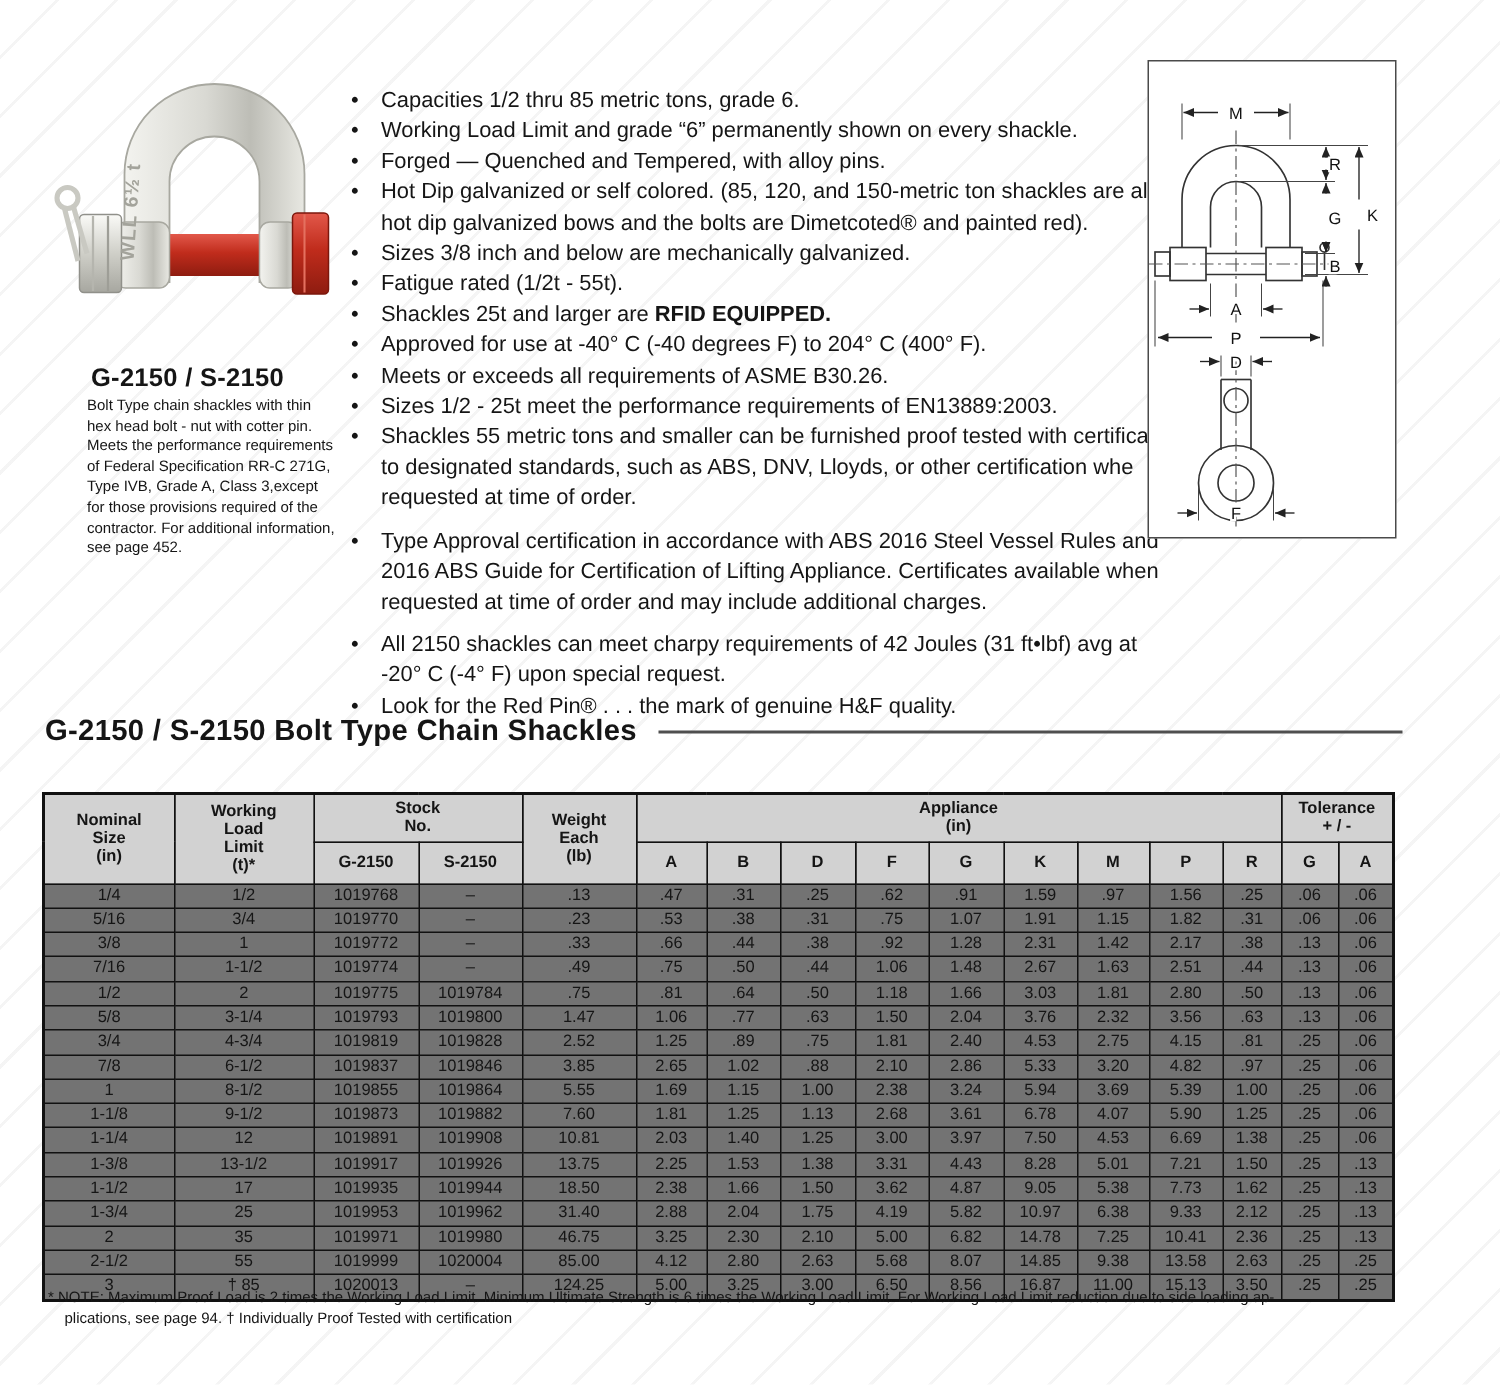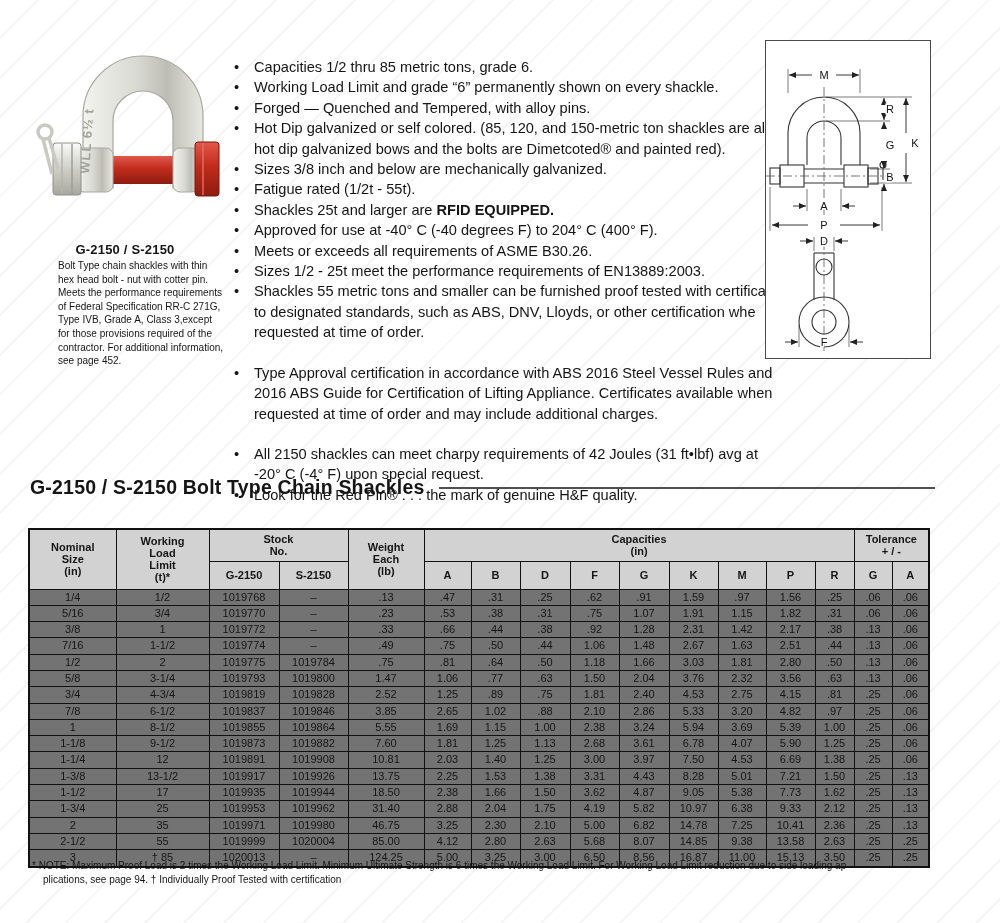--- a/index.html
+++ b/index.html
@@ -7,27 +7,27 @@
     width:1000px;height:923px;position:relative;overflow:hidden;
     font-family:"Liberation Sans",sans-serif;color:#151515;
     background:
       repeating-linear-gradient(135deg, rgba(110,110,110,0) 0 26px, rgba(110,110,110,0.07) 26px 28px),
       #ffffff;
   }
   
   .photo{position:absolute;left:25px;top:16px;width:195px;height:228px;}
   
   .caption{position:absolute;left:26px;top:242px;width:198px;}
-  .caption h2{font-size:13px;font-weight:bold;text-align:center;margin:0 0 2px 0;letter-spacing:.2px;}
+  .caption h2{font-size:17px;font-weight:bold;text-align:center;margin:0 0 2px 0;letter-spacing:.2px;}
   .caption p{font-size:10px;line-height:13.6px;margin:0 0 0 32px;}
   
   .features{position:absolute;left:232px;top:57px;width:552px;margin:0;padding:0;list-style:none;}
   .features li{font-size:14.6px;line-height:20.4px;padding-left:22px;position:relative;}
   .features li::before{content:"\2022";position:absolute;left:2px;top:0;}
-  .features li:nth-child(12),.features li:nth-child(13){margin-top:20px;}
+  .features li:nth-child(12),.features li:nth-child(13){margin-top:8px;}
   .features strong{font-weight:bold;}
   
   .diagram{position:absolute;left:765px;top:40px;width:164px;height:317px;border:1px solid #4a4a4a;background:#fff;}
   .diagram svg text{font-family:"Liberation Sans",sans-serif;font-size:11px;fill:#111;
     paint-order:stroke;stroke:#ffffff;stroke-width:3px;text-anchor:middle;}
   
   .section-head{position:absolute;left:30px;top:476px;width:905px;display:flex;align-items:center;}
   .section-head h1{font-size:19.5px;font-weight:bold;margin:0;white-space:nowrap;letter-spacing:.2px;}
   .section-head .rule{flex:1;height:0;border-top:2px solid #4f4f4f;margin-left:14px;}
   
@@ -228,21 +228,21 @@
 (in)</th>
       <th rowspan="2">Working
 Load
 Limit
 (t)*</th>
       <th colspan="2">Stock
 No.</th>
       <th rowspan="2">Weight
 Each
 (lb)</th>
-      <th colspan="9">Capacities
+      <th colspan="9">Appliance
 (in)</th>
       <th colspan="2">Tolerance
 + / -</th>
     </tr>
     <tr>
       <th>G-2150</th>
       <th>S-2150</th>
       <th>A</th>
       <th>B</th>
       <th>D</th>

